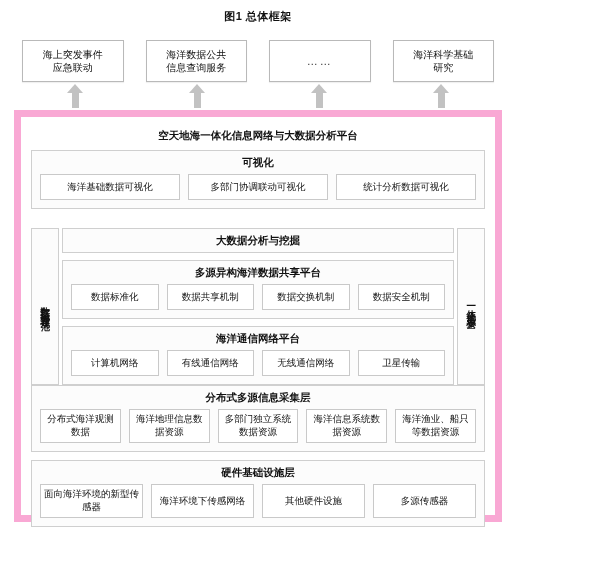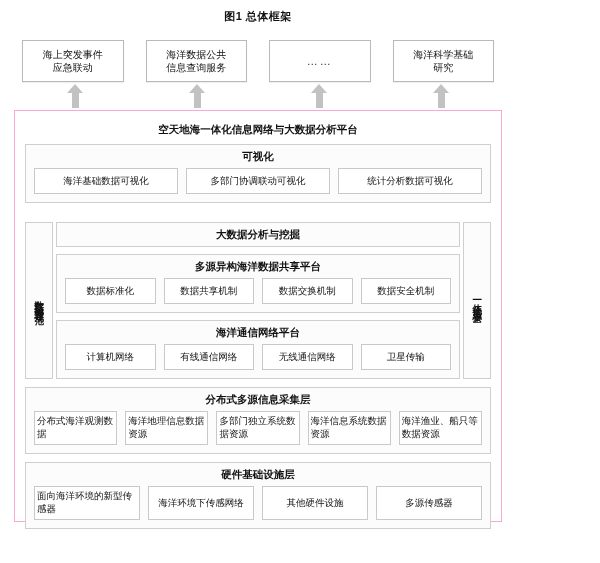--- a/index.html
+++ b/index.html
@@ -75,21 +75,21 @@
     border-left:8px solid transparent;
     border-right:8px solid transparent;
     border-bottom:9px solid #c2c2c2;
     left:-8px;top:0;
   }
 
   
   .outer{
     position:relative;
     margin:0 14px;
-    border:1px solid #f9a8d4;
+    border:7px solid #f9a8d4;
     background:#fff;
     padding:8px 10px 12px 10px;
     box-sizing:border-box;
     height:412px;
   }
   .platform-title{
     text-align:center;
     font-size:10.5px;
     font-weight:bold;
     margin:4px 0 7px 0;
@@ -111,38 +111,37 @@
     gap:8px;
     padding:0 8px 8px 8px;
     box-sizing:border-box;
   }
   .cell{
     flex:1;
     border:1px solid #c9c9c9;
     background:#fff;
     font-size:9.5px;
     line-height:1.35;
-    text-align:left;
+    text-align:center;
     display:flex;
     align-items:center;
     justify-content:center;
     min-height:26px;
     padding:3px 2px;
     box-sizing:border-box;
   }
 
   
   .vis{margin-bottom:19px;}
 
   
   .mid{
     display:flex;
     gap:3px;
     align-items:stretch;
-    margin-bottom:8px;
   }
   .rail{
     width:28px;
     border:1px solid #cfcfcf;
     background:#fcfcfc;
     display:flex;
     align-items:center;
     justify-content:center;
     font-size:9.5px;
     font-weight:bold;

